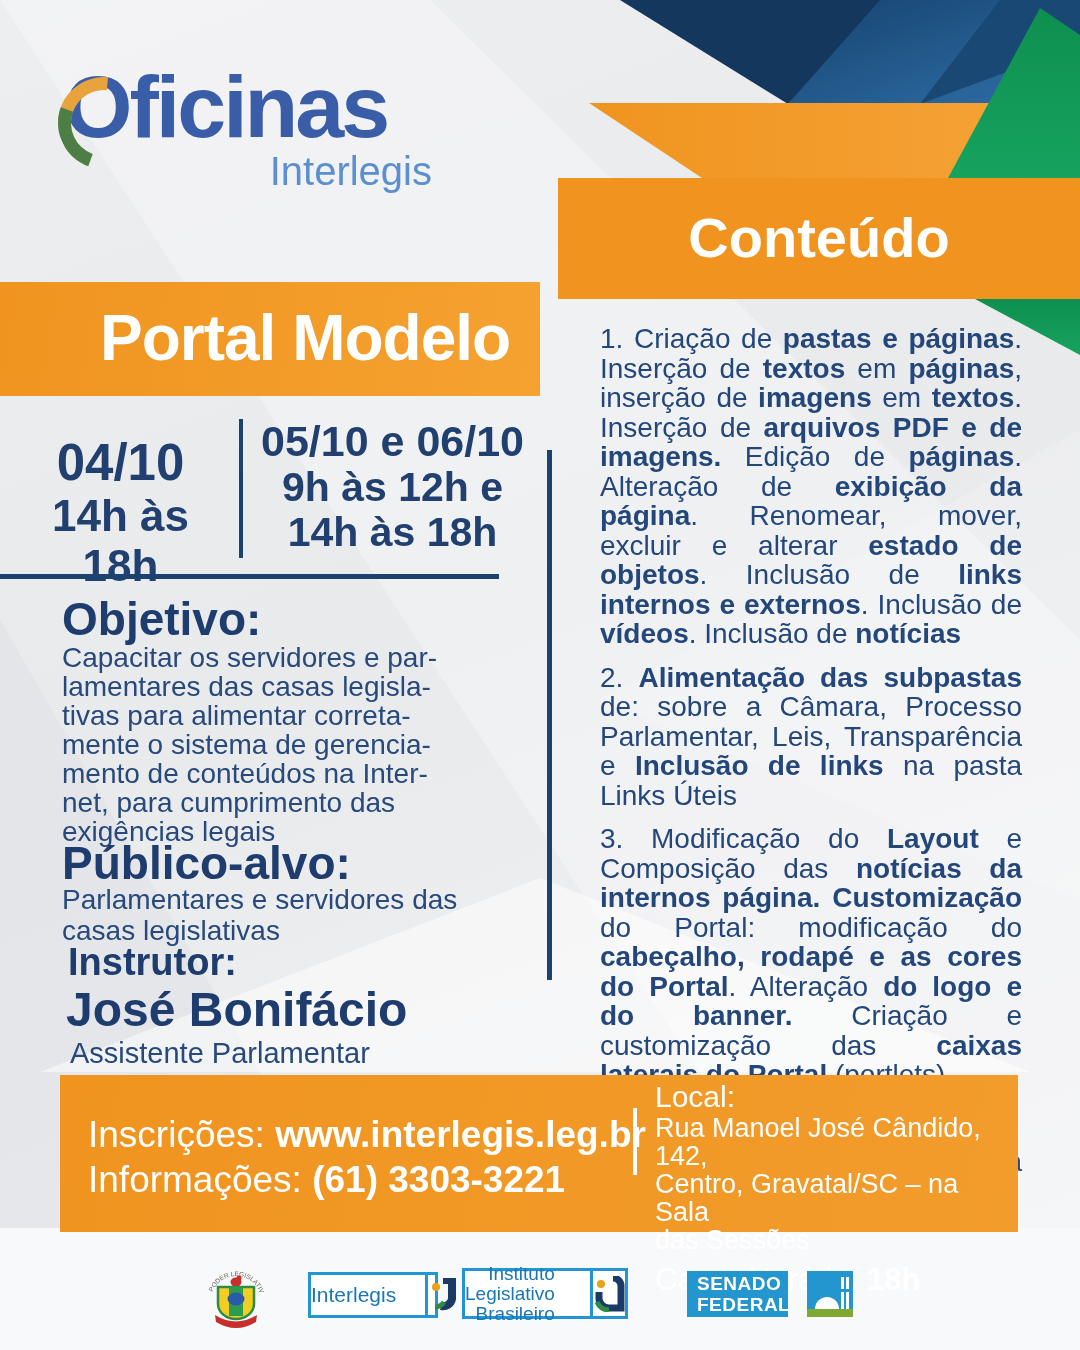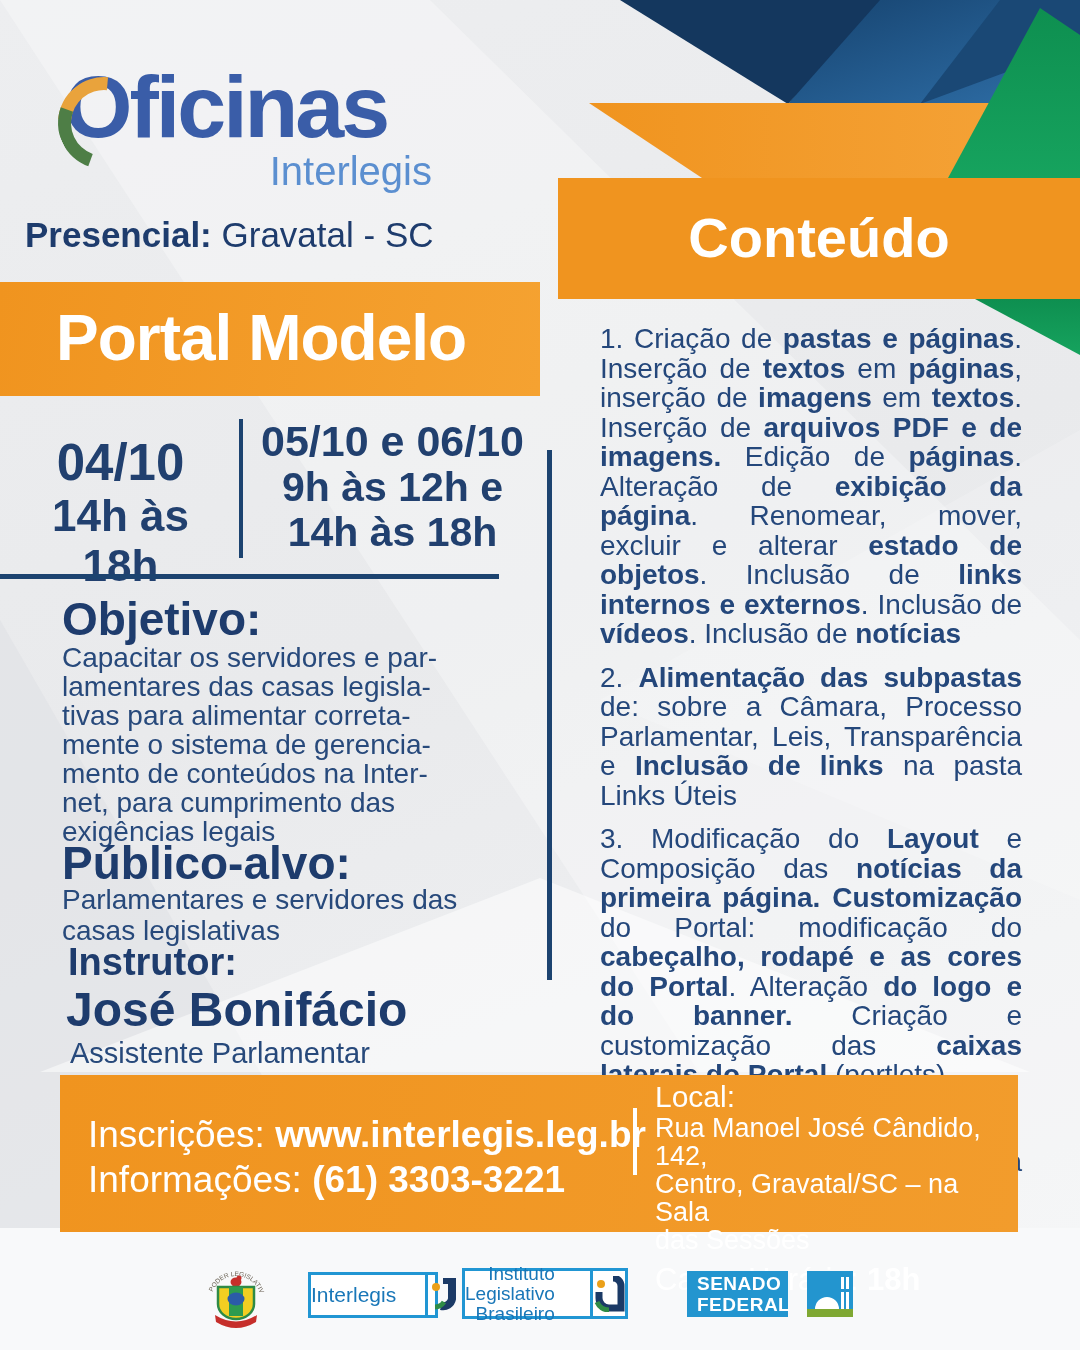--- a/index.html
+++ b/index.html
@@ -16,21 +16,21 @@
   .logo-word{font-size:88px;font-weight:bold;color:#3A5DA8;letter-spacing:-3px;line-height:92px;position:relative;z-index:1;}
   .o-arc{position:absolute;width:66px;height:66px;border:13px solid transparent;border-radius:50%;z-index:2;}
   .o-arc.orange{left:-6px;top:16px;border-top-color:#E9A33C;transform:rotate(-40deg);}
   .o-arc.green{left:-6px;top:16px;border-left-color:#4E7E46;transform:rotate(-25deg);}
   .logo-sub{font-size:40px;color:#5B8FD0;text-align:right;width:368px;margin-top:-4px;letter-spacing:0px;}
   
   .presencial{left:25px;top:215px;font-size:35px;color:#1E3C6D;}
   .presencial b{font-weight:bold;}
   
   .title-banner{left:0;top:282px;width:540px;height:114px;background:linear-gradient(100deg,#F0941F,#F5A231);}
-  .title-banner .t{padding-left:56px;line-height:112px;font-size:64px;font-weight:bold;color:#fff;letter-spacing:-1px;}
+  .title-banner .t{padding-left:56px;line-height:112px;font-size:64px;font-weight:bold;color:#fff;letter-spacing:-1px;margin-left:44px;}
   .conteudo-banner{left:558px;top:178px;width:522px;height:121px;background:#F0941F;}
   .conteudo-banner .t{text-align:center;line-height:119px;font-size:56px;font-weight:bold;color:#fff;}
   
   .sessions{left:0;top:415px;width:540px;height:150px;color:#21406F;font-weight:bold;}
   .sess-left{position:absolute;left:8px;top:20px;width:225px;text-align:center;}
   .sess-left .d{font-size:51px;line-height:56px;}
   .sess-left .h{font-size:44px;line-height:50px;}
   .sess-div{position:absolute;left:239px;top:4px;width:4px;height:139px;background:#1C4370;}
   .sess-right{position:absolute;left:250px;top:2px;width:285px;text-align:center;}
   .sess-right .d{font-size:43px;line-height:48px;}
@@ -108,25 +108,20 @@
     <polygon points="975,299 1080,299 1080,355" fill="url(#gGreen)"></polygon>
   </svg>
 
   <div class="abs logo-block">
     <div class="o-arc orange"></div>
     <div class="o-arc green"></div>
     <div class="logo-word">Oficinas</div>
     <div class="logo-sub">Interlegis</div>
   </div>
 
-  <div class="abs presencial">
-    <b>Presencial:</b>
-    <span> </span>
-    <span>Gravatal - SC</span>
-  </div>
 
   <div class="abs title-banner">
     <div class="t">Portal Modelo</div>
   </div>
 
   <div class="abs sessions">
     <div class="sess-left">
       <div class="d">04/10</div>
       <div class="h">14h às 18h</div>
     </div>
@@ -150,21 +145,21 @@
   <div class="abs instructor-name">José Bonifácio</div>
   <div class="abs instructor-role">Assistente Parlamentar</div>
 
   <div class="abs conteudo-banner">
     <div class="t">Conteúdo</div>
   </div>
 
   <div class="abs content-list">
     <div class="content-item"><span>1. Criação de </span><b>pastas e páginas</b><span>. Inserção de </span><b>textos</b><span> em </span><b>páginas</b><span>, inserção de </span><b>imagens</b><span> em </span><b>textos</b><span>. Inserção de </span><b>arquivos PDF e de imagens.</b><span> Edição de </span><b>páginas</b><span>. Alteração de </span><b>exibição da página</b><span>. Renomear, mover, excluir e alterar </span><b>estado de objetos</b><span>. Inclusão de </span><b>links internos e externos</b><span>. Inclusão de </span><b>vídeos</b><span>. Inclusão de </span><b>notícias</b></div>
     <div class="content-item"><span>2. </span><b>Alimentação das subpastas</b><span> de: sobre a Câmara, Processo Parlamentar, Leis, Transparência e </span><b>Inclusão de links</b><span> na pasta Links Úteis</span></div>
-    <div class="content-item"><span>3. Modificação do </span><b>Layout</b><span> e Composição das </span><b>notícias da primeira página. Customização</b><span> do Portal: modificação do </span><b>cabeçalho, rodapé e as cores do Portal</b><span>. Alteração </span><b>do logo e do banner.</b><span> Criação e customização das </span><b>caixas laterais do Portal</b><span> (portlets)</span></div>
+    <div class="content-item"><span>3. Modificação do </span><b>Layout</b><span> e Composição das </span><b>notícias da internos página. Customização</b><span> do Portal: modificação do </span><b>cabeçalho, rodapé e as cores do Portal</b><span>. Alteração </span><b>do logo e do banner.</b><span> Criação e customização das </span><b>caixas laterais do Portal</b><span> (portlets)</span></div>
     <div class="content-item"><span>4. Integração </span><b>Portal x SAPL</b></div>
     <div class="content-item"><span>5. Adaptação da “ouvidoria” para </span><b>atendimento da LGPD</b></div>
   </div>
 
   <div class="abs footer-bar">
     <div class="footer-left">
       <div><span>Inscrições: </span><b>www.interlegis.leg.br</b></div>
       <div><span>Informações: </span><b>(61) 3303-3221</b></div>
     </div>
     <div class="footer-div"></div>

